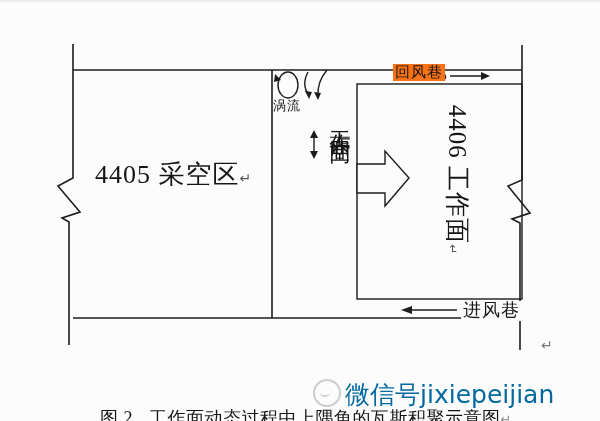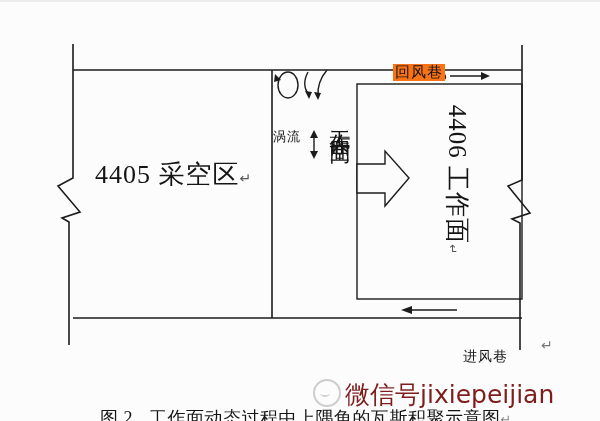--- a/index.html
+++ b/index.html
@@ -20,49 +20,49 @@
     position:absolute;z-index:3;
     color:#151515;
     white-space:nowrap;
     line-height:1.1;
   }
   .goaf{
     left:95px;top:159px;width:160px;
     font-size:26px;letter-spacing:1px;text-align:left;
   }
   .pmark{color:#555;font-size:14px;font-family:"DejaVu Sans",sans-serif;}
-  .vortex{left:273px;top:97px;font-size:13px;letter-spacing:1px;margin-top:31px;}
+  .vortex{left:273px;top:97px;font-size:13px;letter-spacing:1px;}
   .facespace{
     left:328px;top:112px;height:130px;
     writing-mode:vertical-rl;text-orientation:upright;
     font-size:21px;letter-spacing:3px;
   }
   .face4406{
     left:382px;top:164px;width:150px;text-align:center;
     font-size:25px;letter-spacing:1px;
     transform:rotate(90deg);transform-origin:50% 50%;
   }
   .face4406 .pmark{font-size:12px;}
   .airway-top{
     left:393px;top:62px;font-size:15px;letter-spacing:1px;
     background:#f97316;padding:0 2px;
   }
   .airway-bottom{
-    left:461px;top:299px;font-size:14px;letter-spacing:1px;
-    background:#fcfcfc;padding:0 2px;margin-top:48px;
+    left:461px;top:299px;font-size:18px;letter-spacing:1px;
+    background:#fcfcfc;padding:0 2px;
   }
   .cr-bottomright{left:541px;top:336px;font-size:14px;color:#777;}
   .caption{
     left:100px;top:371px;z-index:3;
     font-size:18px;letter-spacing:0.5px;color:#151515;margin-top:36px;
   }
   .caption .gap{display:inline-block;width:16px;}
   .caption .pmark{font-size:13px;color:#888;}
   .watermark{
-    position:absolute;z-index:2;color:#7f1d1d;
+    position:absolute;z-index:2;color:#0369a1;
     font-family:"DejaVu Sans",sans-serif;
   }
   .wm-text{left:345px;top:376px;font-size:25px;letter-spacing:0px;white-space:nowrap;}
   .wm-logo{
     left:313px;top:377px;width:24px;height:24px;
     border:2px solid #cdcdcd;border-radius:50%;
   }
   .wm-logo::after{
     content:"";position:absolute;left:5px;top:8px;width:10px;height:6px;
     border-bottom:2px solid #d2d2d2;border-radius:50%;

